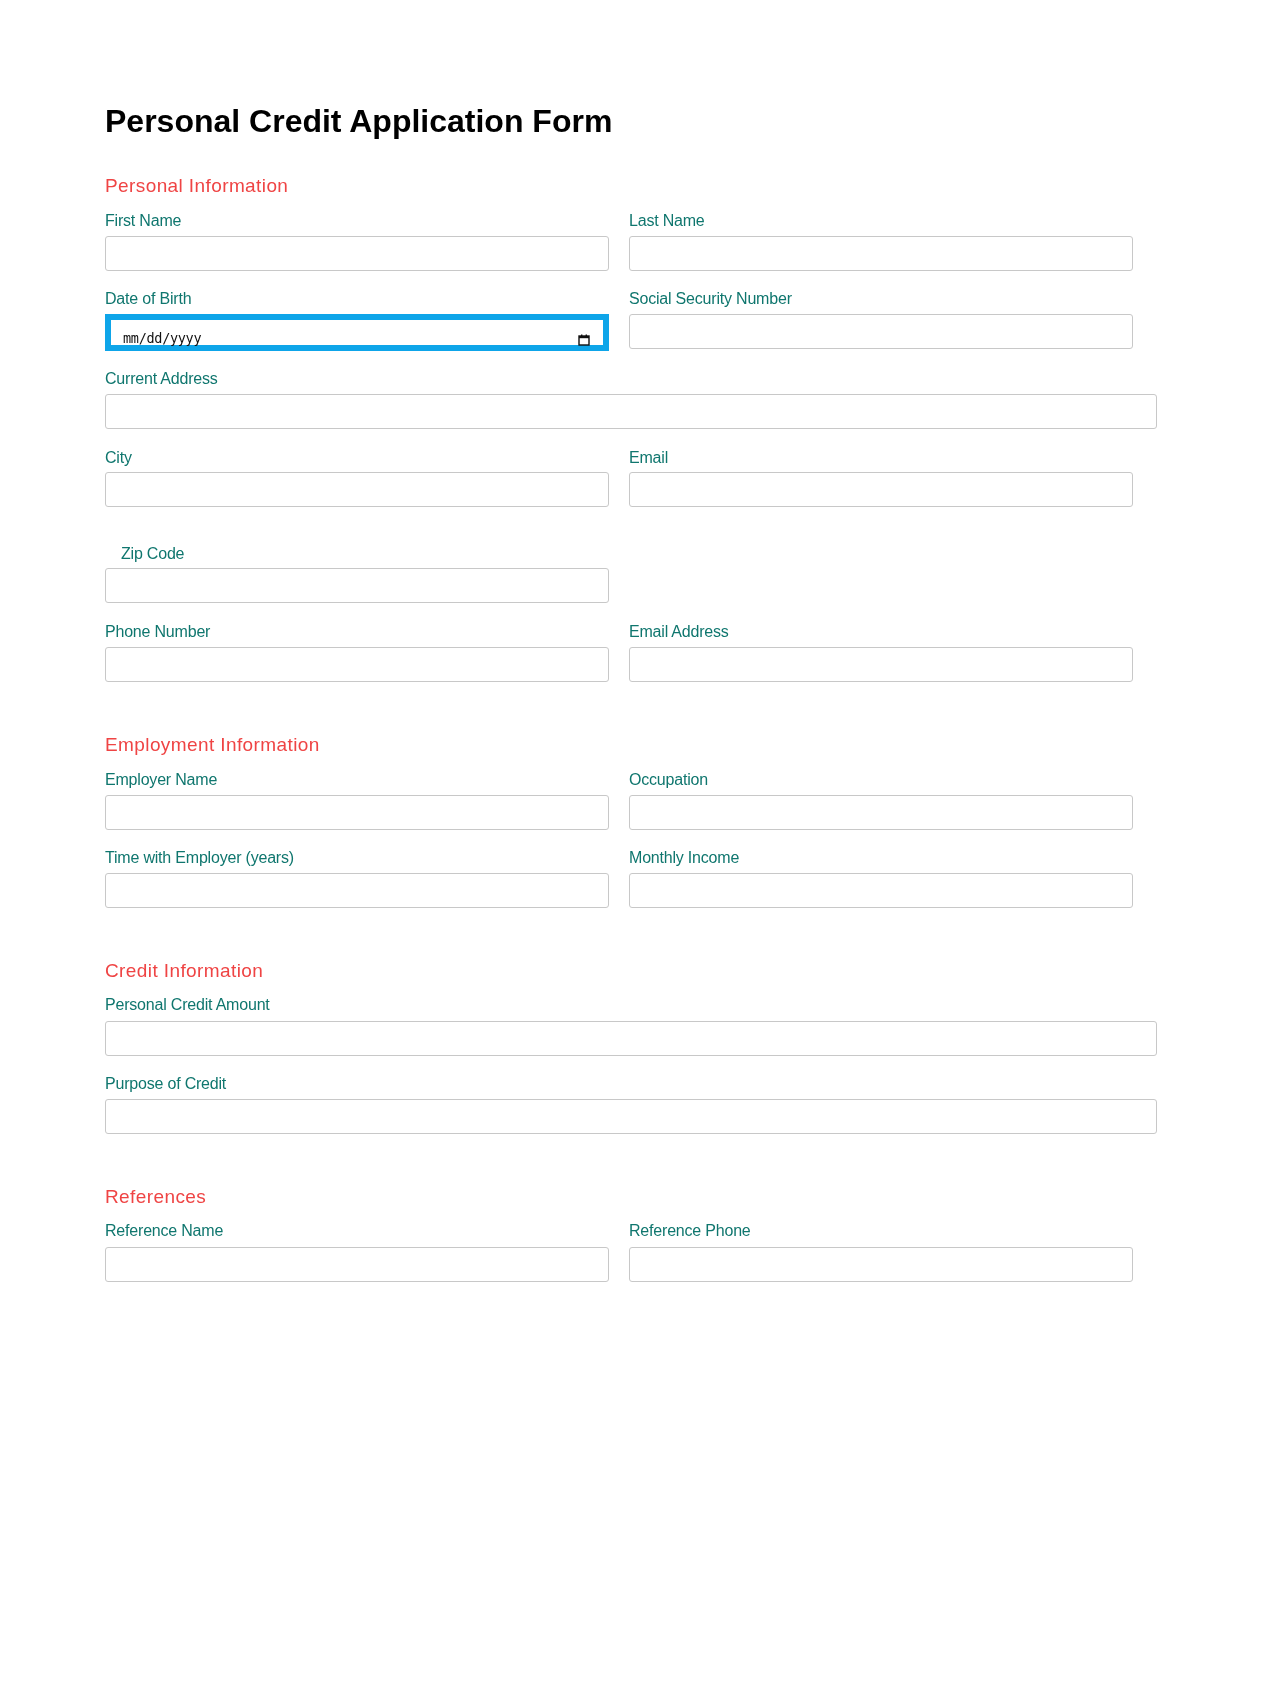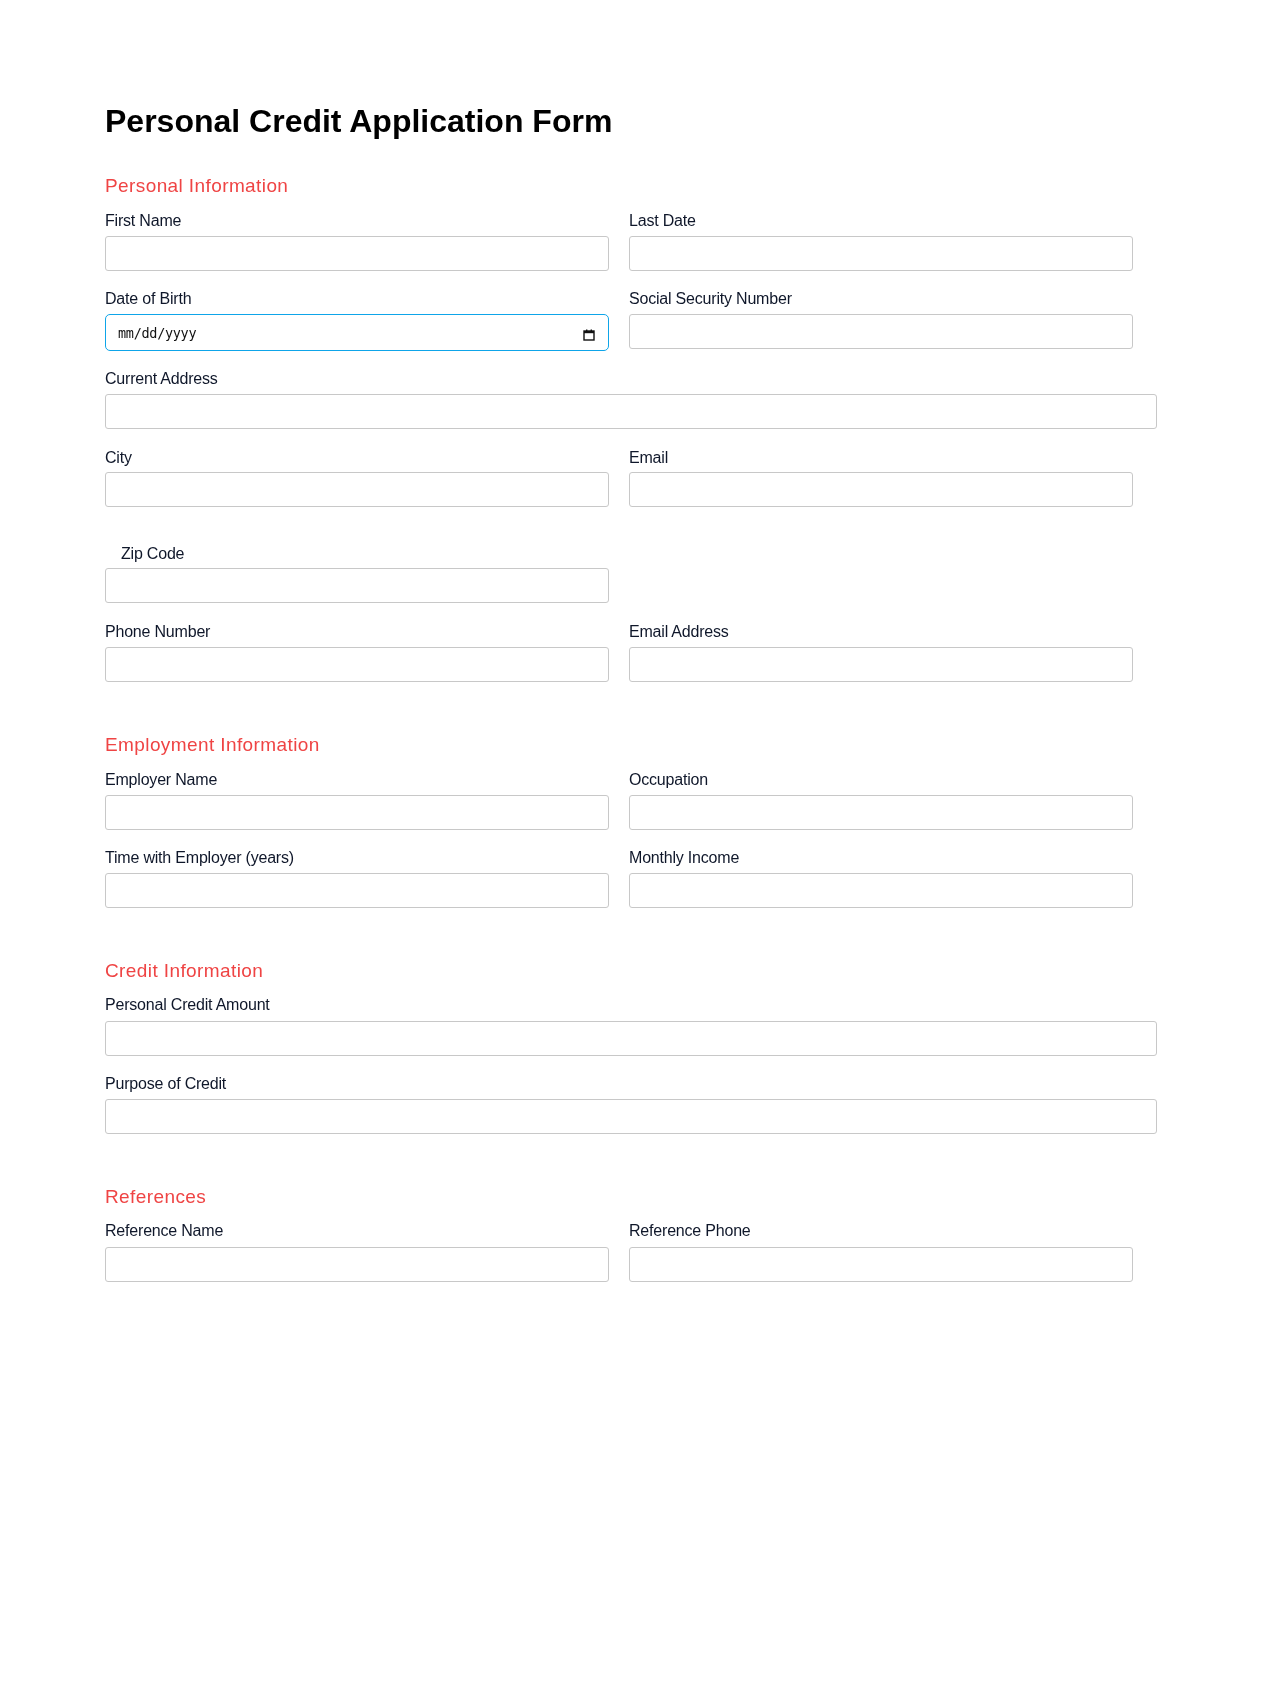--- a/index.html
+++ b/index.html
@@ -1,41 +1,41 @@
 <!DOCTYPE html>
 <html><head>
 <meta charset="utf-8">
 <style>
   html, body { margin: 0; padding: 0; background: #ffffff; }
   body { width: 1263px; height: 1685px; position: relative; overflow: hidden;
          font-family: "Liberation Sans", sans-serif; color: #111; }
   .abs { position: absolute; }
   .title { left: 105px; top: 103px; font-size: 32px; font-weight: bold; line-height: 36px; margin: 0; color: #000; white-space: nowrap; }
   .section { left: 105px; font-size: 19px; line-height: 22px; letter-spacing: 0.4px; color: #ef4444; margin: 0; font-weight: normal; white-space: nowrap; }
-  .label { font-size: 16px; line-height: 18px; color: #0f172a; white-space: nowrap; letter-spacing: -0.2px; }
+  .label { font-size: 16px; line-height: 18px; color: #0f766e; white-space: nowrap; letter-spacing: -0.2px; }
   .input { box-sizing: border-box; height: 35px; border: 1px solid #c8c8c8; border-radius: 3px; background: #fff; padding: 0 12px;
            font-family: "Liberation Sans", sans-serif; font-size: 15px; color: #111; outline: none; }
   .col-l { left: 105px; width: 504px; }
   .col-r { left: 629px; width: 504px; }
   .full { left: 105px; width: 1052px; }
-  .date-wrap { box-sizing: border-box; height: 37px; border: 1px solid #0ea5e9; border-radius: 5px; background: #fff; }
+  .date-wrap { box-sizing: border-box; height: 37px; border: 6px solid #0ea5e9; border-radius: 0; background: #fff; }
   .date-text { position: absolute; left: 12px; top: 9px; font-family: "DejaVu Sans Mono", monospace; font-size: 13.5px; line-height: 18px; color: #111; letter-spacing: -0.3px; }
   .cal-icon { position: absolute; right: 13px; top: 12px; width: 12px; height: 12px; }
 </style>
 </head>
 <body>
 
 <h1 class="abs title">Personal Credit Application Form</h1>
 
 <h2 class="abs section" style="top:175px;">Personal Information</h2>
 
 <label class="abs label" style="left:105px; top:212px;">First Name</label>
 <input class="abs input col-l" style="top: 236px;" type="text" value="">
 
-<label class="abs label" style="left:629px; top:212px;">Last Date</label>
+<label class="abs label" style="left:629px; top:212px;">Last Name</label>
 <input class="abs input col-r" style="top: 236px;" type="text" value="">
 
 <label class="abs label" style="left:105px; top:290px;">Date of Birth</label>
 <div class="abs date-wrap col-l" style="top:314px;">
   <span class="date-text">mm/dd/yyyy</span>
   <span class="cal-icon">
     <svg width="12" height="12" viewBox="0 0 12 12">
       <rect x="1" y="2" width="10" height="9" fill="none" stroke="#111" stroke-width="1.4"></rect>
       <rect x="1" y="2" width="10" height="2.2" fill="#111"></rect>
       <rect x="3" y="0.5" width="1.4" height="2" fill="#111"></rect>

